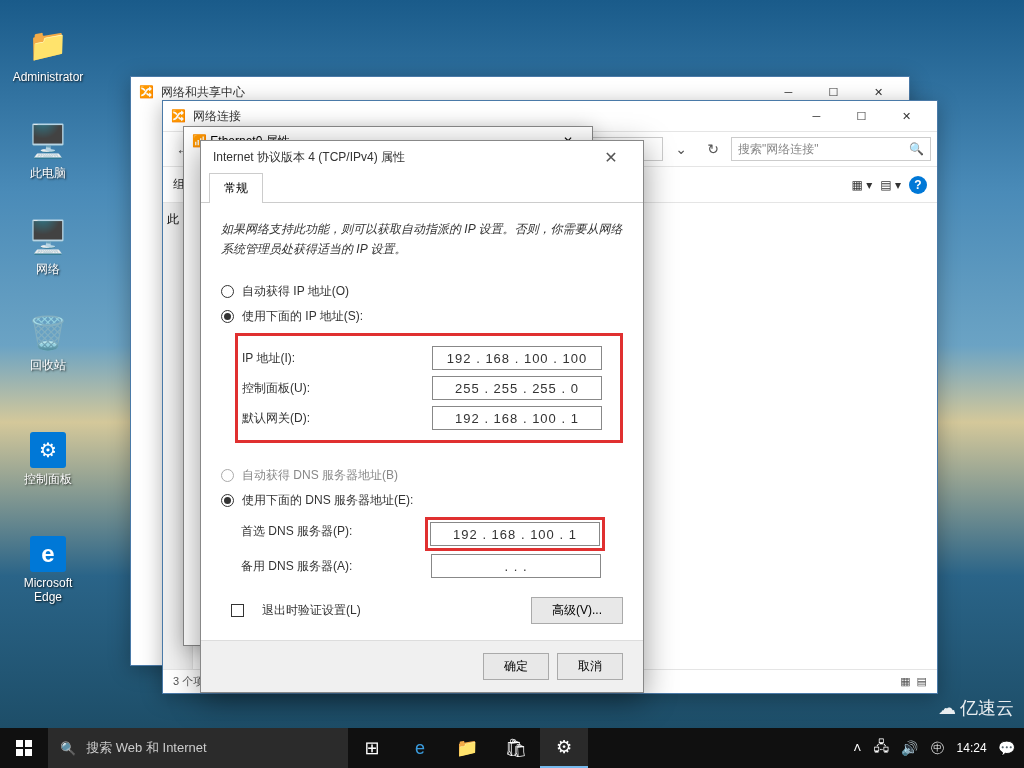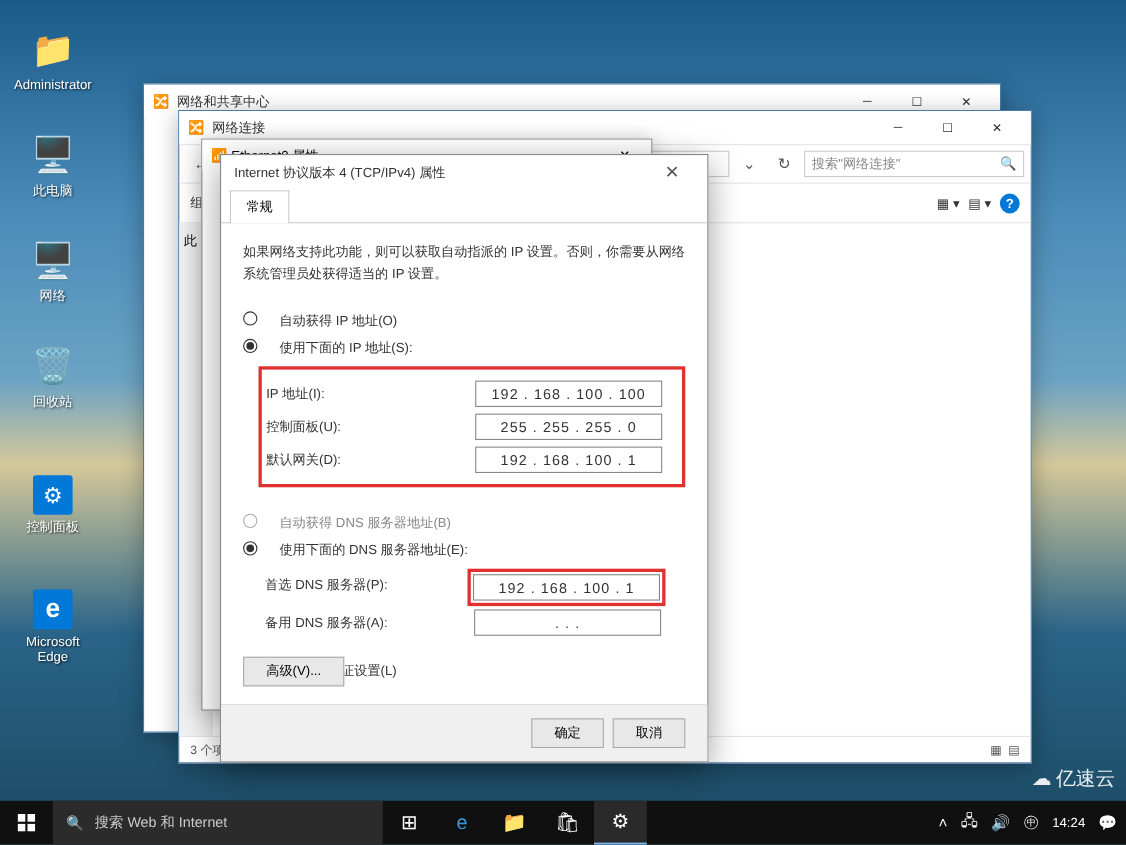--- a/index.html
+++ b/index.html
@@ -39,35 +39,35 @@
 .eth-window { position: absolute; background: #fff; border: 1px solid #888; box-shadow: 0 4px 20px rgba(0,0,0,0.3); }
 .eth-title { height: 28px; background: #fff; display: flex; align-items: center; padding: 0 8px; font-size: 12px; }
 
 
 .ipv4-dialog { position: absolute; background: #fff; border: 1px solid #888; box-shadow: 0 8px 30px rgba(0,0,0,0.4); width: 444px; }
 .ipv4-title { height: 32px; display: flex; align-items: center; padding: 0 12px; font-size: 12px; color: #333; }
 .ipv4-close { margin-left: auto; width: 40px; height: 32px; display: flex; align-items: center; justify-content: center; cursor: pointer; color: #555; font-size: 16px; }
 .ipv4-tabs { display: flex; border-bottom: 1px solid #ccc; padding-left: 8px; }
 .ipv4-tab { padding: 6px 14px; font-size: 12px; border: 1px solid #ccc; border-bottom: none; background: #fff; margin-bottom: -1px; cursor: pointer; }
 .ipv4-content { padding: 16px 20px; font-size: 12px; color: #333; }
-.ipv4-desc { line-height: 20px; margin-bottom: 24px; }
-.radio-row { display: flex; align-items: flex-start; gap: 20px; margin: 8px 0; }
+.ipv4-desc { line-height: 20px; margin-bottom: 24px; font-style: italic; }
+.radio-row { display: flex; align-items: center; gap: 8px; margin: 8px 0; }
 .radio-row.disabled { color: #888; }
 .radio { width: 13px; height: 13px; border: 1px solid #333; border-radius: 50%; display: inline-flex; align-items: center; justify-content: center; }
 .radio.checked::after { content: ""; width: 7px; height: 7px; background: #333; border-radius: 50%; }
 .radio.disabled { border-color: #aaa; }
 .ip-fields { margin-left: 20px; }
 .ip-row { display: flex; align-items: center; margin: 10px 0; }
 .ip-label { width: 190px; }
 .ip-input { width: 170px; height: 24px; border: 1px solid #888; display: flex; align-items: center; justify-content: center; font-size: 13px; letter-spacing: 1px; font-family: "Segoe UI", sans-serif; }
 .highlight-box { border: 3px solid #e03030; padding: 4px; margin-left: -6px; }
 .highlight-box .ip-row { margin: 6px 0; }
 .checkbox-row { display: flex; align-items: center; gap: 18px; margin-top: 24px; padding-left: 10px; }
 .checkbox { width: 13px; height: 13px; border: 1px solid #333; }
-.adv-btn-row { display: flex; margin-top: -22px; }
+.adv-btn-row { display: flex; justify-content: flex-end; margin-top: -22px; }
 .btn { padding: 4px 20px; font-size: 12px; border: 1px solid #aaa; background: #e8e8e8; cursor: pointer; }
 .dialog-buttons { display: flex; justify-content: flex-end; gap: 8px; padding: 12px 20px; border-top: 1px solid #ddd; background: #f0f0f0; }
 
 
 .taskbar { position: absolute; bottom: 0; left: 0; right: 0; height: 40px; background: #101010; display: flex; align-items: center; }
 .start { width: 48px; height: 40px; display: flex; align-items: center; justify-content: center; cursor: pointer; color: #fff; }
 .start svg { width: 16px; height: 16px; }
 .searchbox { width: 300px; height: 40px; background: #2b2b2b; display: flex; align-items: center; padding: 0 12px; color: #ccc; font-size: 13px; gap: 10px; }
 .task-icons { display: flex; height: 40px; }
 .task-icon { width: 48px; height: 40px; display: flex; align-items: center; justify-content: center; cursor: pointer; color: #fff; font-size: 18px; }

